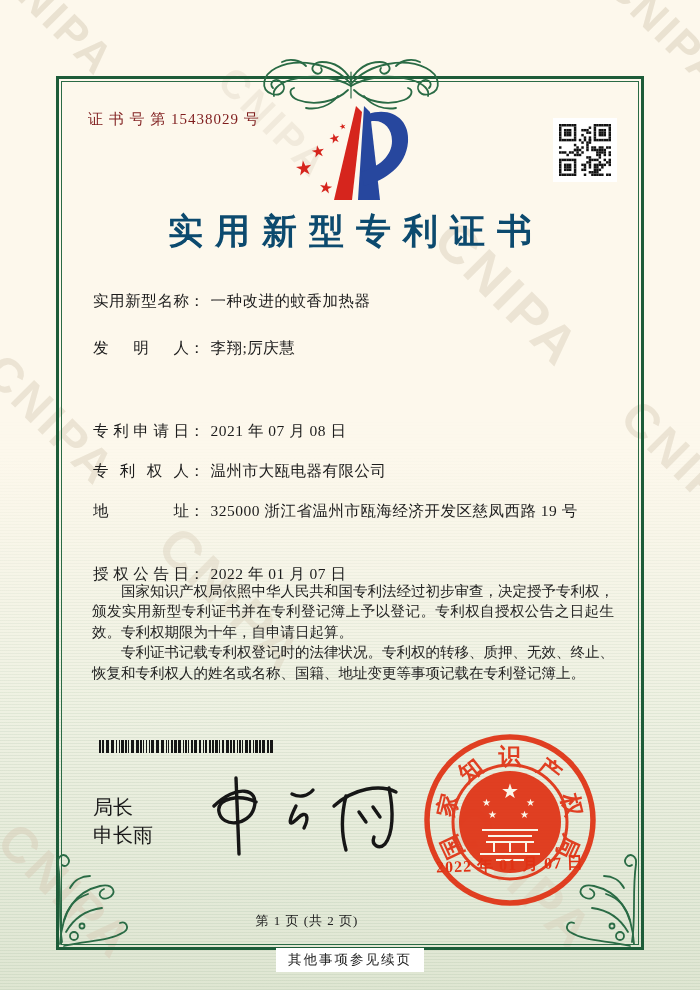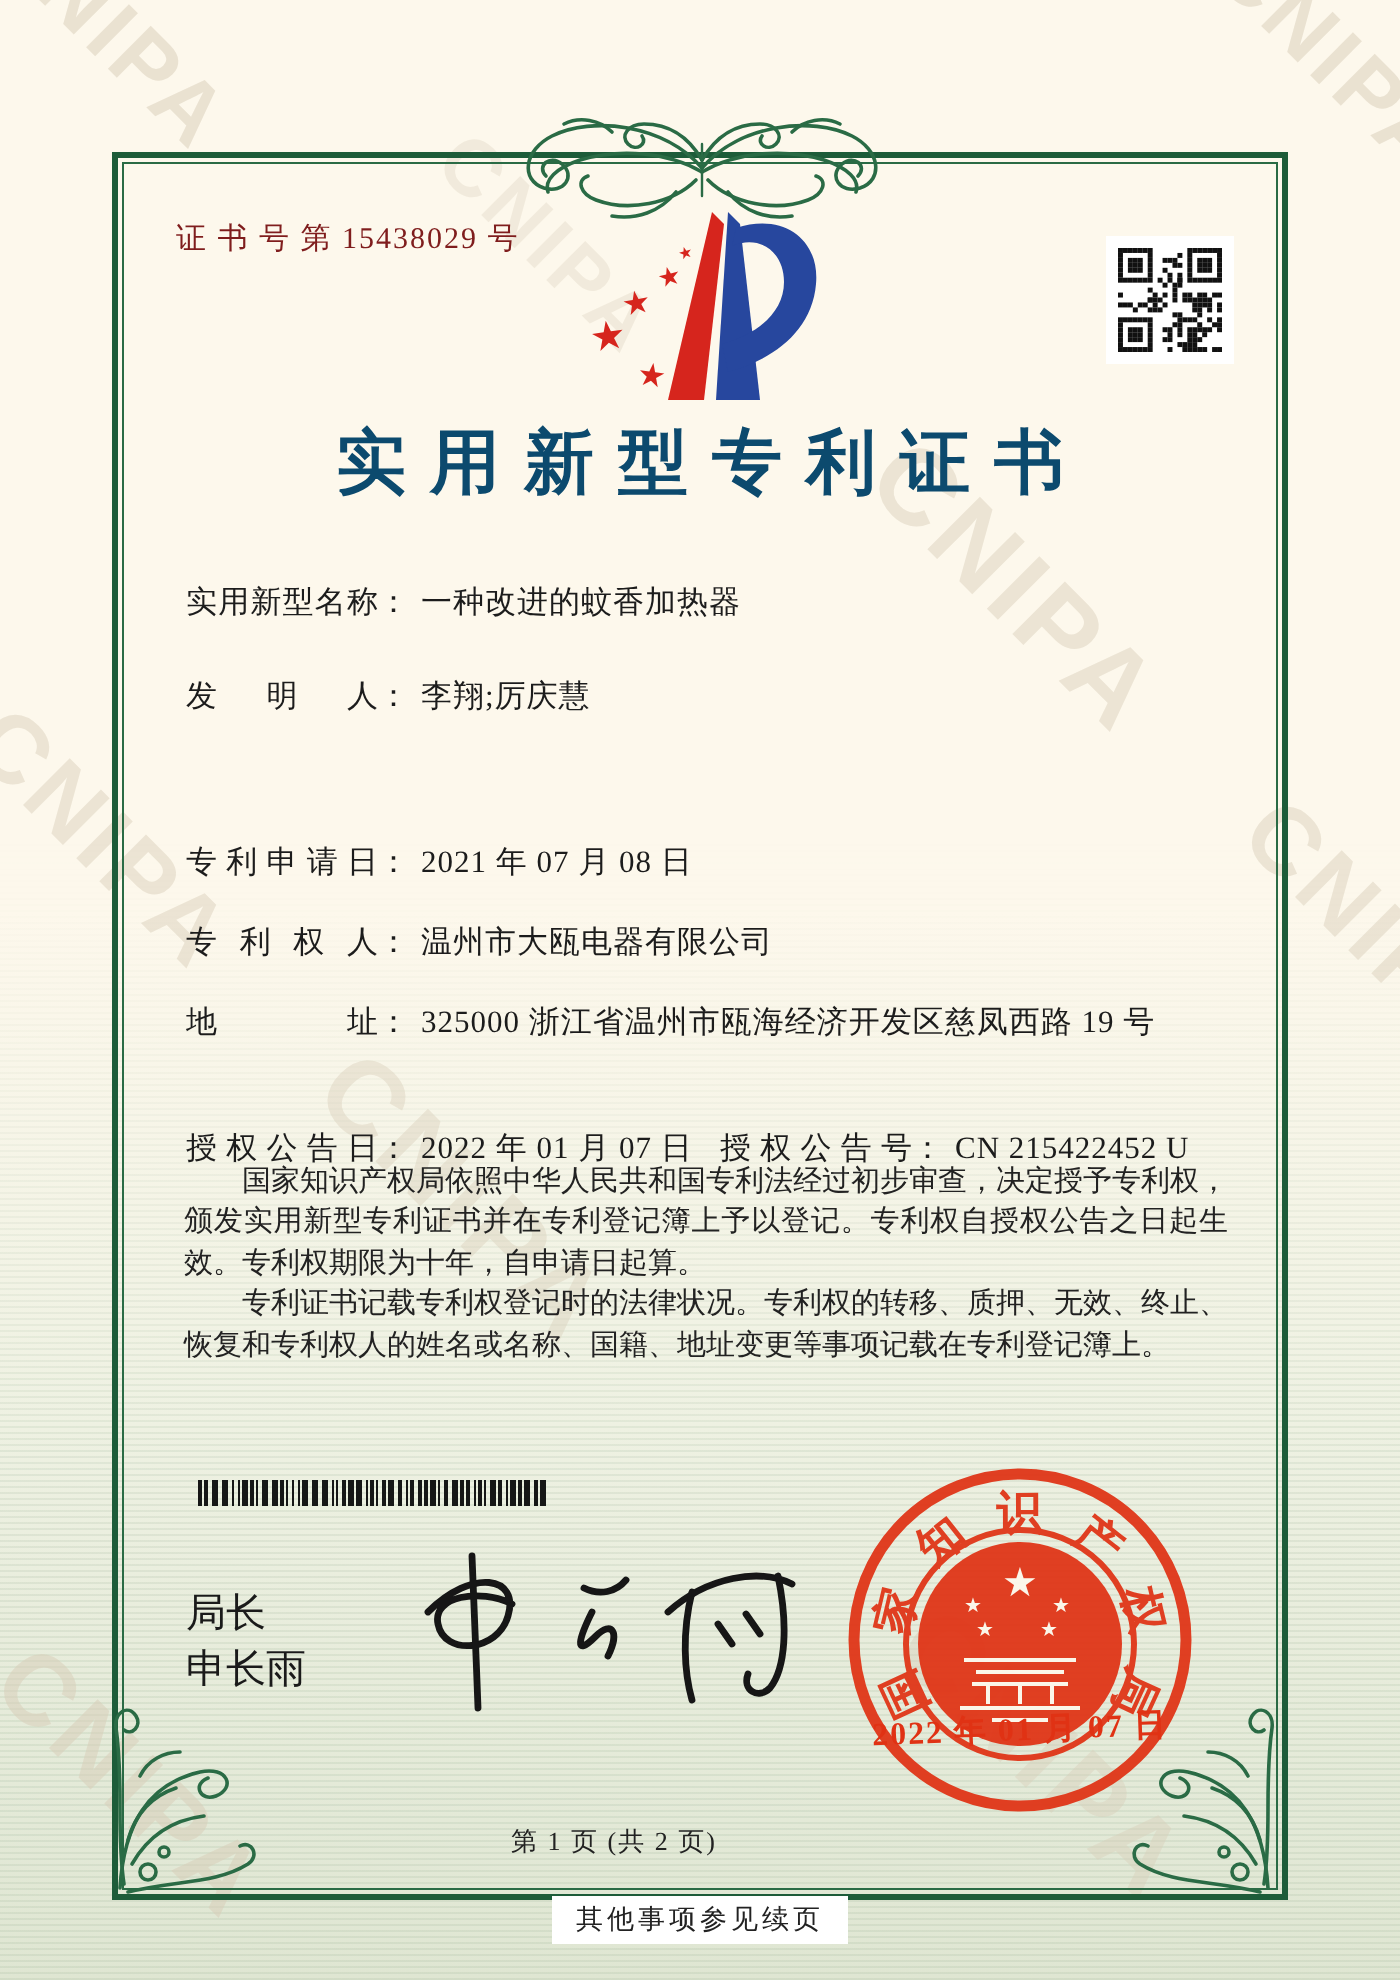--- a/index.html
+++ b/index.html
@@ -356,23 +356,20 @@
     </div>
     <div class="abs row" style="top:461px">
       <span class="flabel">专利权人</span><span class="fcolon">：</span><span class="fvalue">温州市大瓯电器有限公司</span>
     </div>
     <div class="abs row" style="top:501px">
       <span class="flabel">地址</span><span class="fcolon">：</span><span class="fvalue">325000 浙江省温州市瓯海经济开发区慈凤西路 19 号</span>
     </div>
 
     <div class="abs row" style="top:564px">
       <span class="flabel">授权公告日</span><span class="fcolon">：</span><span class="fvalue">2022 年 01 月 07 日</span>
-      <span id="grant2">
-        <span class="flabel">授权公告号</span><span class="fcolon">：</span><span class="fvalue">CN 215422452 U</span>
-      </span>
     </div>
 
     <div class="abs" id="paras">
       <p>国家知识产权局依照中华人民共和国专利法经过初步审查，决定授予专利权，颁发实用新型专利证书并在专利登记簿上予以登记。专利权自授权公告之日起生效。专利权期限为十年，自申请日起算。</p>
       <p>专利证书记载专利权登记时的法律状况。专利权的转移、质押、无效、终止、恢复和专利权人的姓名或名称、国籍、地址变更等事项记载在专利登记簿上。</p>
     </div>
 
     <svg class="abs" id="barcode" width="176" height="14" viewBox="0 0 176 14">
         <rect x="0" y="0" width="2" height="13" fill="#161616"></rect>
         <rect x="3" y="0" width="2" height="13" fill="#161616"></rect>

